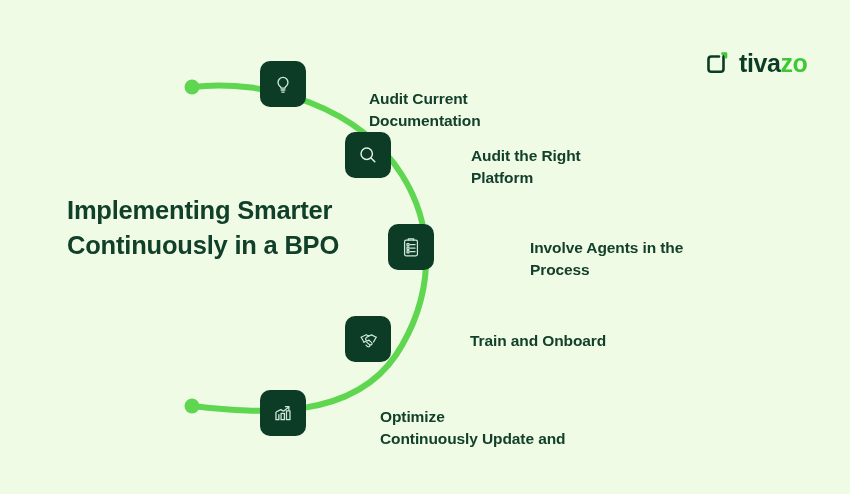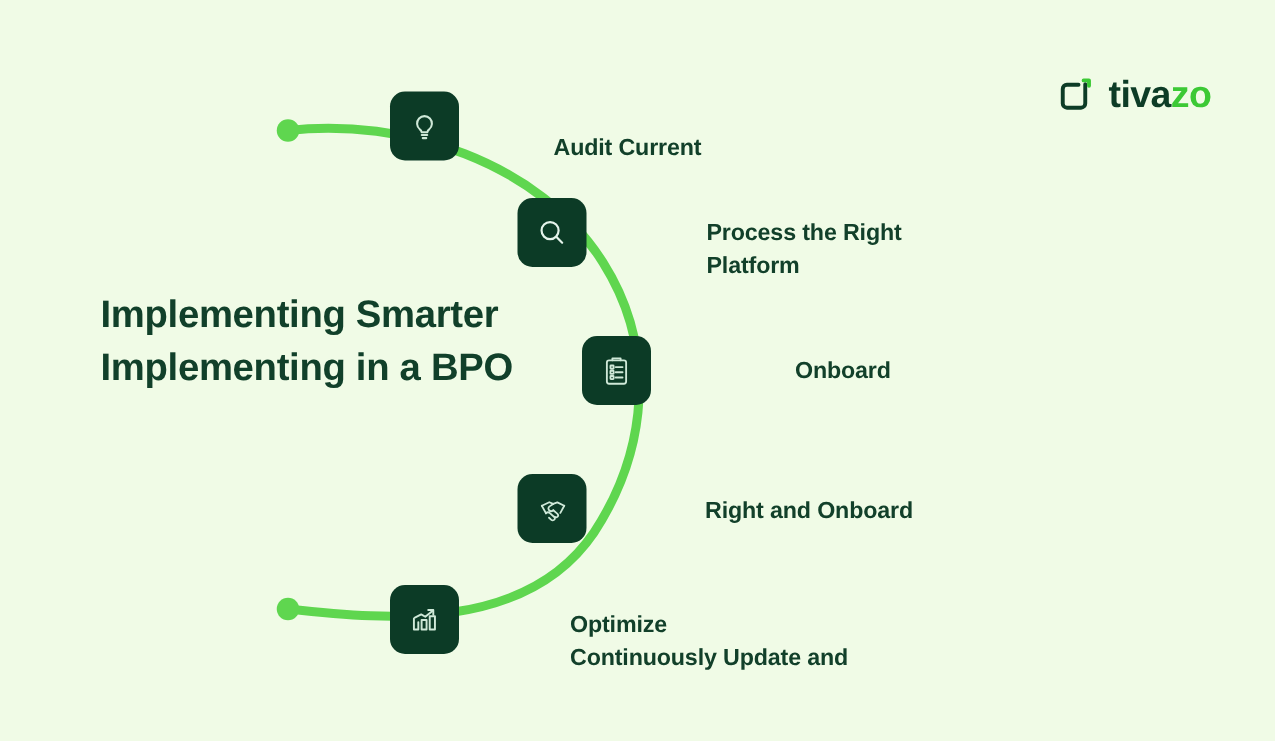--- a/index.html
+++ b/index.html
@@ -85,82 +85,84 @@
         <path d="M19.5 6.2 V19 a2.8 2.8 0 0 1 -2.8 2.8 H7.3 A2.8 2.8 0 0 1 4.5 19 V9.3
                  A2.8 2.8 0 0 1 7.3 6.5 H15" fill="none" stroke="#0d3c26" stroke-width="2.6" stroke-linecap="round" stroke-linejoin="round"></path>
         <path d="M18.4 3.6 h3.6 v3.6" fill="none" stroke="#3cc935" stroke-width="2.6" stroke-linecap="round" stroke-linejoin="round"></path>
       </svg>
     </span>
     <span id="logo-text"><span class="logo-dark">tiva</span><span class="logo-bright">zo</span></span>
   </div>
 
   <h1 id="headline">
     <span>Implementing Smarter</span>
-    <span>Implementing in a BPO</span>
+    <span>Continuously in a BPO</span>
   </h1>
 
   <div class="tile" style="left:260px; top:61px;">
     <span>
       <svg width="22" height="22" viewBox="0 0 24 24" fill="none" stroke="#cfe9d8" stroke-width="1.5" stroke-linecap="round" stroke-linejoin="round">
         <path d="M8.6 14.4a5.4 5.4 0 1 1 6.8 0c-.8.6-1.2 1.3-1.3 2.1H9.9c-.1-.8-.5-1.5-1.3-2.1z"></path>
         <path d="M10 18.6h4"></path>
         <path d="M10.7 20.8h2.6"></path>
       </svg>
     </span>
   </div>
   <div class="step-label" style="left:369px; top:63px; width:180px;margin-top:25px;">
     <span>Audit Current</span>
+    <span>Documentation</span>
   </div>
 
   <div class="tile" style="left:345px; top:132px;">
     <span>
       <svg width="22" height="22" viewBox="0 0 24 24" fill="none" stroke="#e4f3ea" stroke-width="1.6" stroke-linecap="round">
         <circle cx="10.6" cy="10.6" r="6.2"></circle>
         <path d="M15.3 15.3 19.4 19.4"></path>
       </svg>
     </span>
   </div>
   <div class="step-label" style="left:471px; top:145px; width:190px;">
-    <span>Process the Right</span>
+    <span>Audit the Right</span>
     <span>Platform</span>
   </div>
 
   <div class="tile" style="left:388px; top:224px;">
     <span>
       <svg width="22" height="22" viewBox="0 0 24 24" fill="none" stroke="#cfe9d8" stroke-width="1.35" stroke-linecap="round" stroke-linejoin="round">
         <rect x="5" y="4.6" width="14" height="17" rx="1.6"></rect>
         <path d="M9 4.6V3.2h6v1.4"></path>
         <rect x="7.6" y="8.4" width="2.3" height="2.3" rx="0.4"></rect>
         <rect x="7.6" y="12.2" width="2.3" height="2.3" rx="0.4"></rect>
         <rect x="7.6" y="16" width="2.3" height="2.3" rx="0.4"></rect>
         <path d="M11.4 9.5h5"></path>
         <path d="M11.4 13.3h5"></path>
         <path d="M11.4 17.1h5"></path>
       </svg>
     </span>
   </div>
   <div class="step-label" style="left:530px; top:237px; width:200px;">
-    <span>Onboard</span>
+    <span>Involve Agents in the</span>
+    <span>Process</span>
   </div>
 
   <div class="tile" style="left:345px; top:316px;">
     <span>
       <svg width="23" height="23" viewBox="0 0 24 24" fill="none" stroke="#cfe9d8" stroke-width="1.25" stroke-linecap="round" stroke-linejoin="round">
         <path d="M12.3 8.3 9.6 7.1 4.4 9.6"></path>
         <path d="M12.3 8.3 15.2 7.2 20 9.6"></path>
         <path d="M20 9.6 17.3 14.5"></path>
         <path d="M4.4 9.6 7.3 14.8"></path>
         <path d="M7.3 14.8c.9-1 1.9-.9 2.7-.1l3 2.7c.7.6.6 1.5-.1 2-.7.5-1.5.4-2.1-.2l-1.4-1.3"></path>
         <path d="M13.3 17.2c.8.7 1.7.6 2.2-.1.5-.7.3-1.5-.4-2.1l-2.7-2.3"></path>
         <path d="M12.4 12.7c-1 .8-2.2.9-3-.1-.7-.9-.5-1.9.4-2.6l2.5-1.7"></path>
       </svg>
     </span>
   </div>
   <div class="step-label" style="left:470px; top:330px; width:190px;">
-    <span>Right and Onboard</span>
+    <span>Train and Onboard</span>
   </div>
 
   <div class="tile" style="left:260px; top:390px;">
     <span>
       <svg width="22" height="22" viewBox="0 0 24 24" fill="none" stroke="#cfe9d8" stroke-width="1.4" stroke-linecap="round" stroke-linejoin="round">
         <path d="M4.3 11.3V19.3h3.2v-5.4"></path>
         <rect x="9.9" y="12.3" width="3.6" height="7"></rect>
         <rect x="15.8" y="9.6" width="3.8" height="9.7"></rect>
         <path d="M5 10.6 9.6 8.3 12.6 10 18.2 5.4"></path>
         <path d="M14.7 5.1h3.7v3.5"></path>

